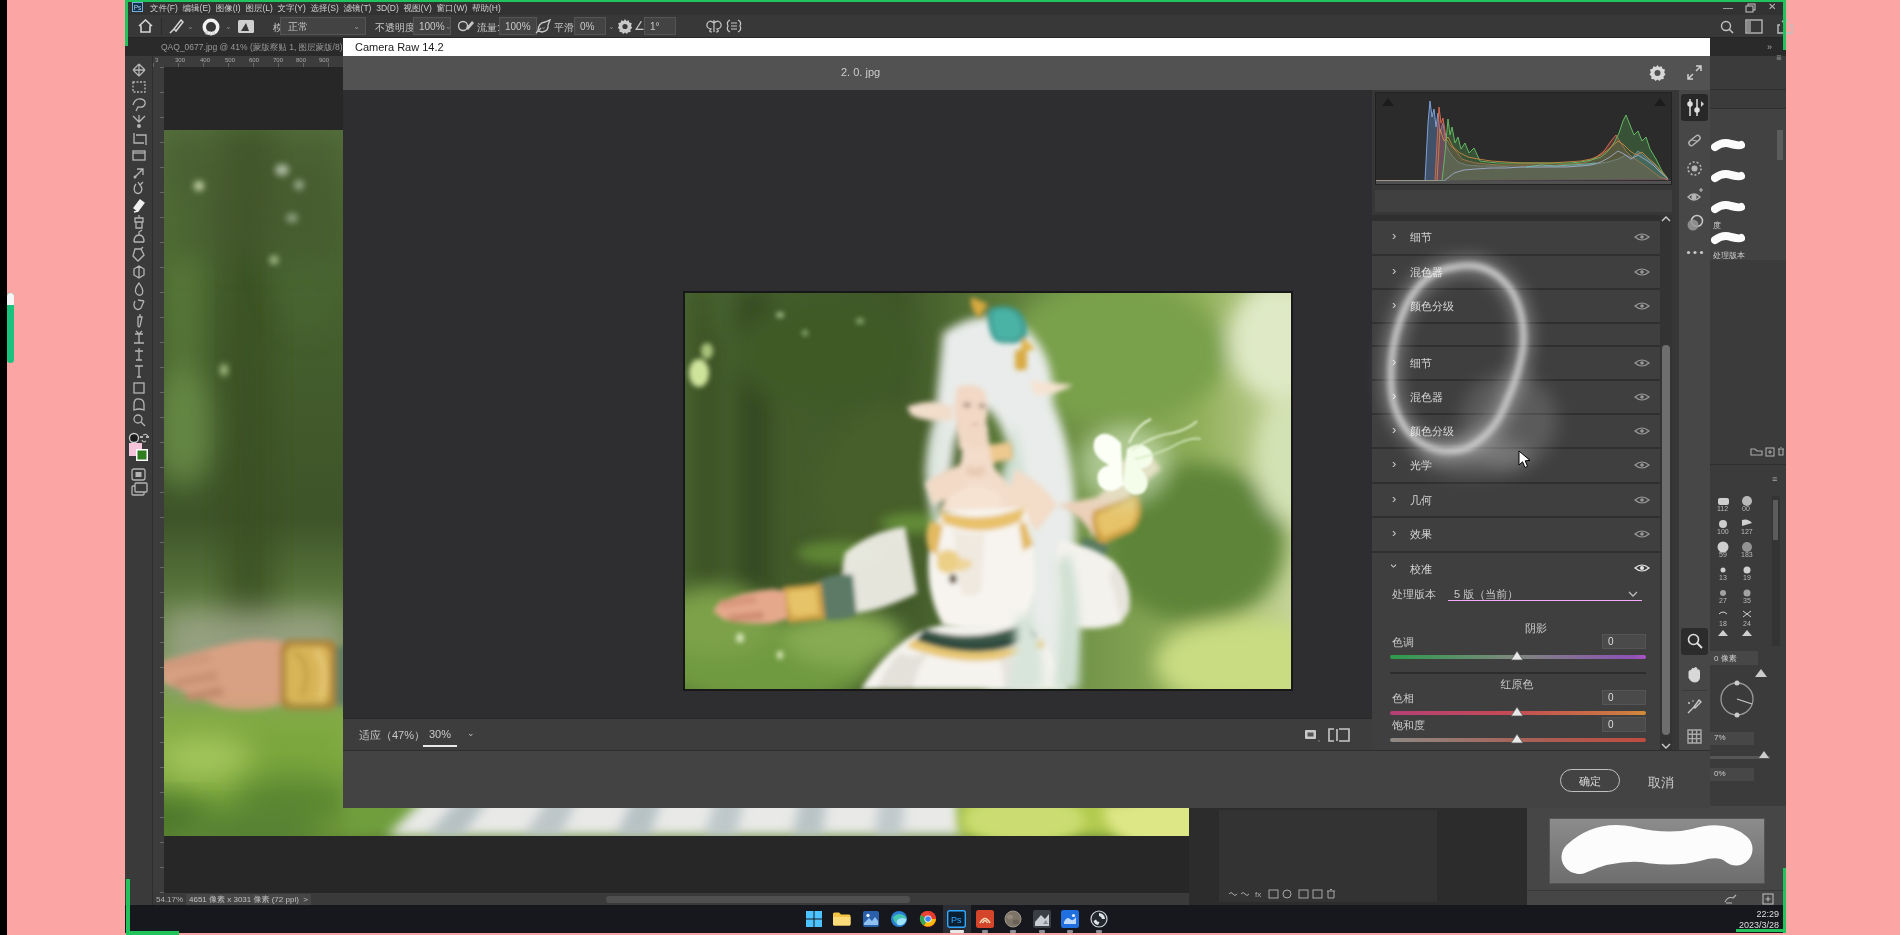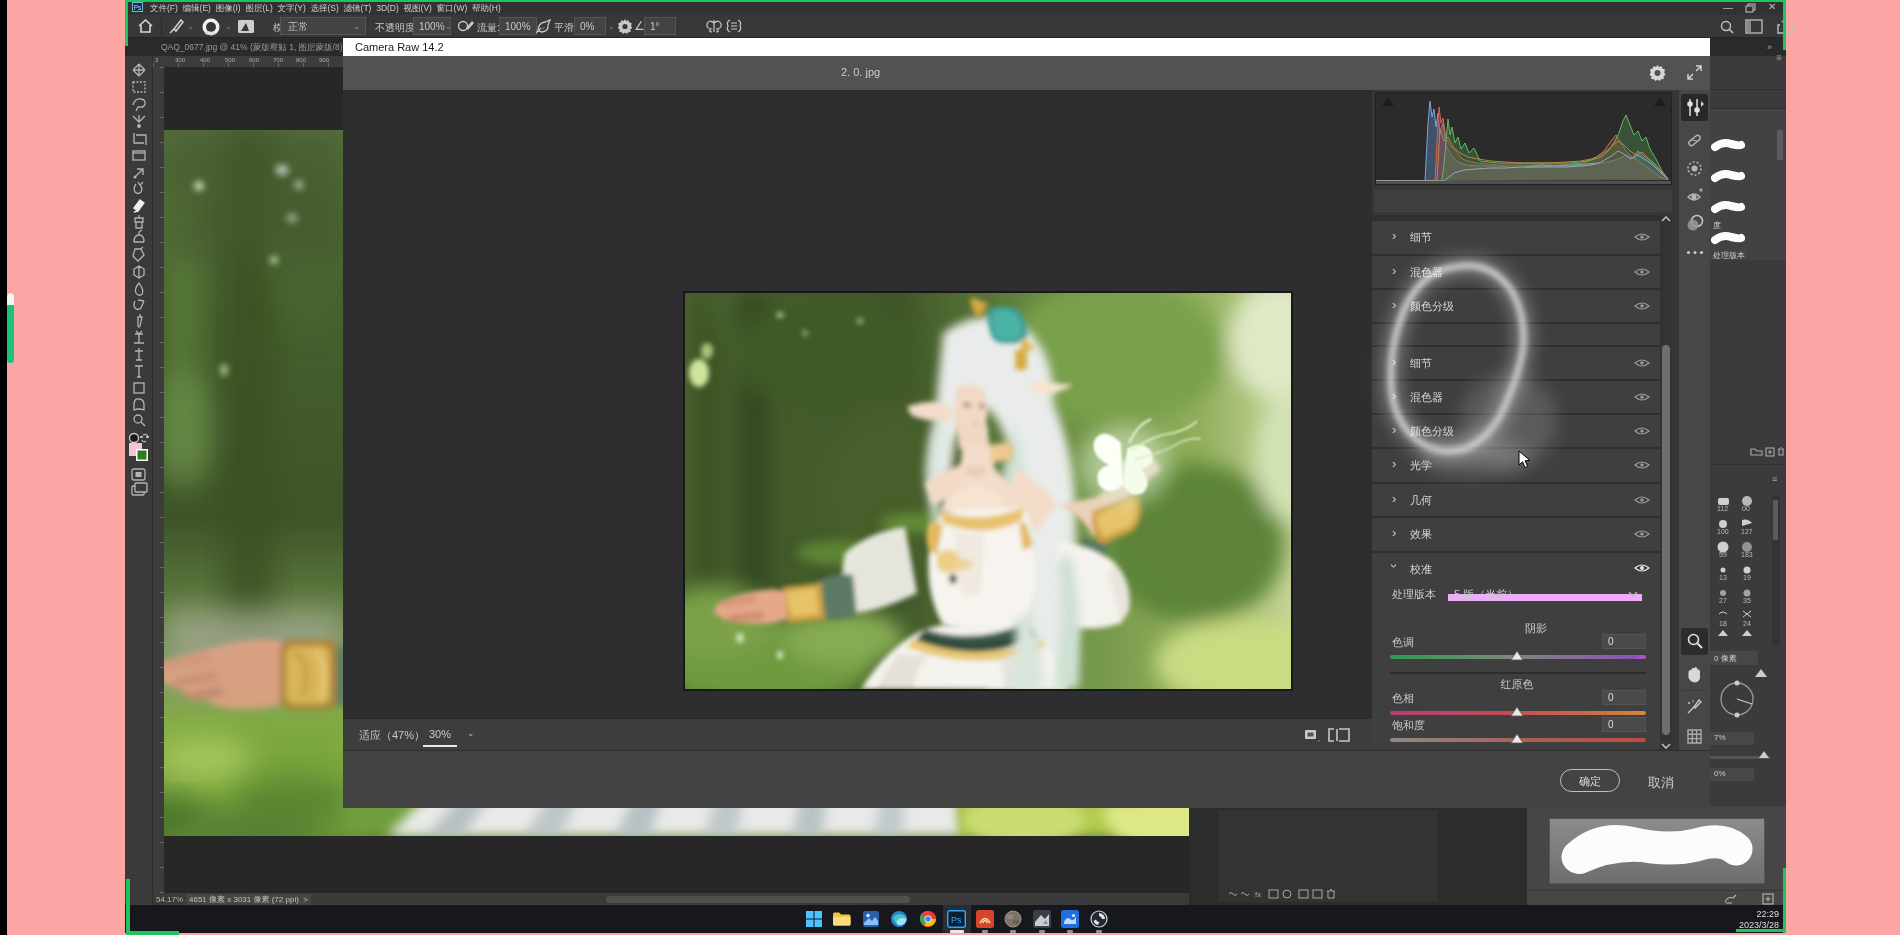--- a/index.html
+++ b/index.html
@@ -614,21 +614,21 @@
             </svg>
           </div>
         <div class="abs row" style="top:338px; height:197px;">
           <i style="transform:rotate(90deg); top:6px;">›</i>
             <b>校准</b>
           <svg class="eye" style="top:10px;" viewBox="0 0 16 10">
               <path d="M1 5 Q8 -1 15 5 Q8 11 1 5 Z" fill="none" stroke="#e8e8e8" stroke-width="1.2"></path>
               <circle cx="8" cy="5" r="2" fill="#e8e8e8"></circle>
             </svg>
           <span class="abs" style="left:20px; top:34px; color:#c9c9c9;">处理版本</span>
-          <span class="abs" style="left:76px; top:28px; width:194px; height:20px; border-bottom:7px solid #f0abfc; color:#c9c9c9;">
+          <span class="abs" style="left:76px; top:28px; width:194px; height:20px; border-bottom:1px solid #f0abfc; color:#c9c9c9;">
               <span style="position:absolute; left:6px; top:6px;">5 版（当前）</span>
               <svg class="abs" style="right:4px; top:9px;" width="10" height="8">
                 <path d="M1 2 L5 6 L9 2" stroke="#bbb" stroke-width="1.3" fill="none"></path>
               </svg>
             </span>
           <span class="abs" style="left:0; top:68px; width:328px; text-align:center; color:#c9c9c9;">阴影</span>
           <span class="abs" style="left:20px; top:82px; color:#c9c9c9;">色调</span>
           <span class="abs valbox" style="left:230px; top:81px;">0</span>
           <div class="abs track" style="top:102px; background:linear-gradient(90deg,#2c9b4c,#7e887d 48%,#8c52b4 95%,#b052c8);"></div>
           <svg class="abs thumb" style="left:138px; top:97px;" width="14" height="11">

